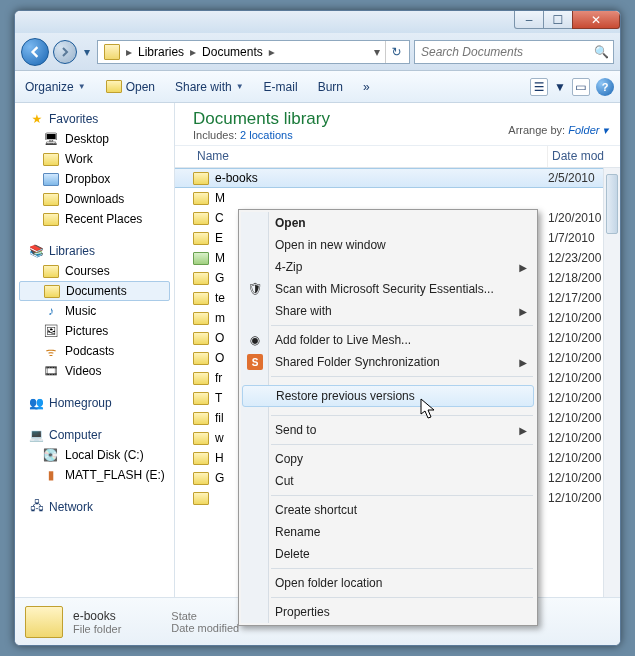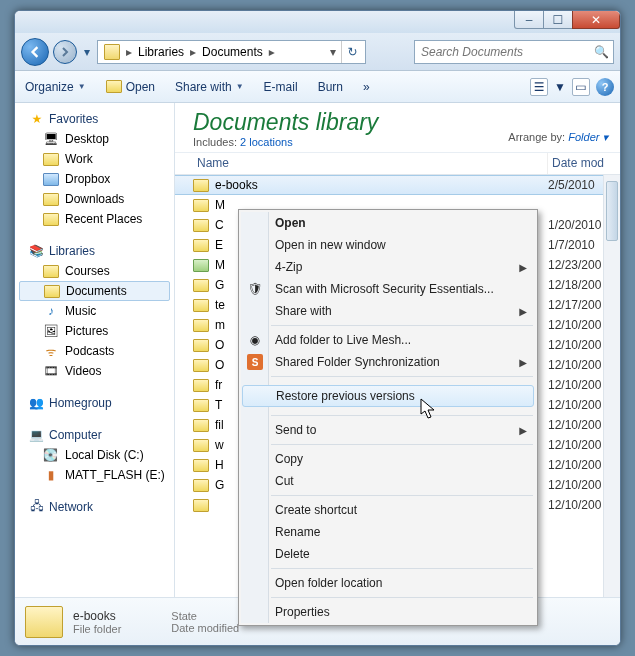--- a/index.html
+++ b/index.html
@@ -91,21 +91,20 @@
     border-radius:1px;
   }
   .bc-drop { width:16px;height:22px;display:flex;align-items:center;justify-content:center;color:#555;}
   .refresh { width:22px;height:22px;display:flex;align-items:center;justify-content:center;color:#2a5a8a;border-left:1px solid #ccc;}
   .searchbox {
     width:200px;height:24px;
     background:#fff;border:1px solid #8fa8bf;
     display:flex;align-items:center;
     padding:9px 4px;
     color:#888;
-    margin-left:44px;
   }
   .searchbox input { border:none;outline:none;flex:1;font-size:12px;font-style:italic;color:#777;background:transparent;}
   .searchbox .sicn{color:#2a6bbf;}
   .toolbar {
     height:32px;
     background:linear-gradient(to bottom,#f7fbff,#e4eff9);
     border-bottom:1px solid #c7d6e4;
     display:flex;align-items:center;
     padding:0 6px;
     gap:12px;
@@ -147,21 +146,21 @@
   .star{color:#f5b400;}
   .cfolder{width:16px;height:13px;background:linear-gradient(to bottom,#fff3b8,#f0d860);border:1px solid #c0a030;border-radius:1px;}
   .cfolder.blue{background:linear-gradient(to bottom,#d0e8ff,#80b8e8);border-color:#5a8abf;}
   .micon{width:16px;height:16px;display:inline-flex;align-items:center;justify-content:center;}
   .main { flex:1; display:flex;flex-direction:column; background:#fff; overflow:hidden;}
   .libheader {
     padding:6px 12px 4px 18px;
     border-bottom:1px solid #e8eef4;
     display:flex;align-items:flex-end;justify-content:space-between;
   }
-  .libtitle { color:#1a7a3a; font-size:23px;font-style:italic;}
+  .libtitle { color:#1a7a3a; font-size:17px;}
   .libsub { color:#555; font-size:11px;}
   .libsub a{color:#0a5bbf;text-decoration:none;}
   .arrange { color:#555; font-size:11px; padding-bottom:4px;}
   .arrange a{color:#0a5bbf;text-decoration:none;font-style:italic;}
   .listview { flex:1; overflow:hidden; position:relative;}
   .cols {
     display:flex; height:22px;
     border-bottom:1px solid #e0e6ec;
     color:#3a5a8a;
     padding-left:18px;

